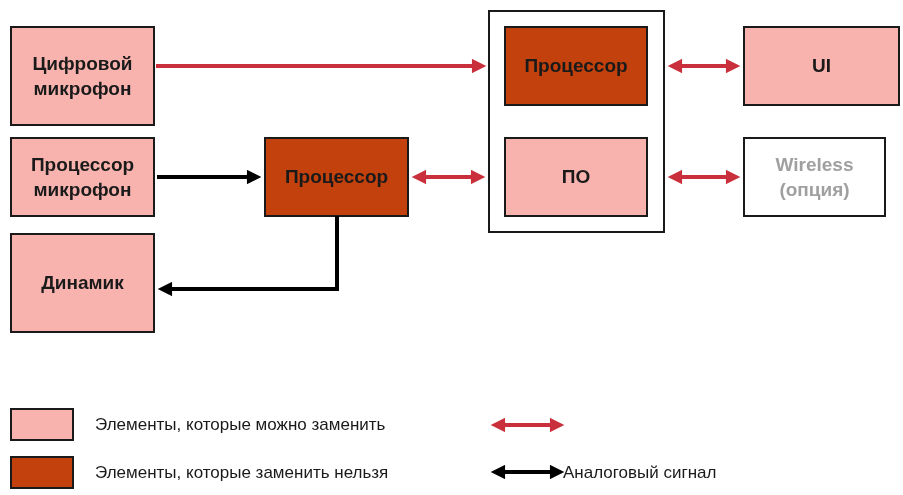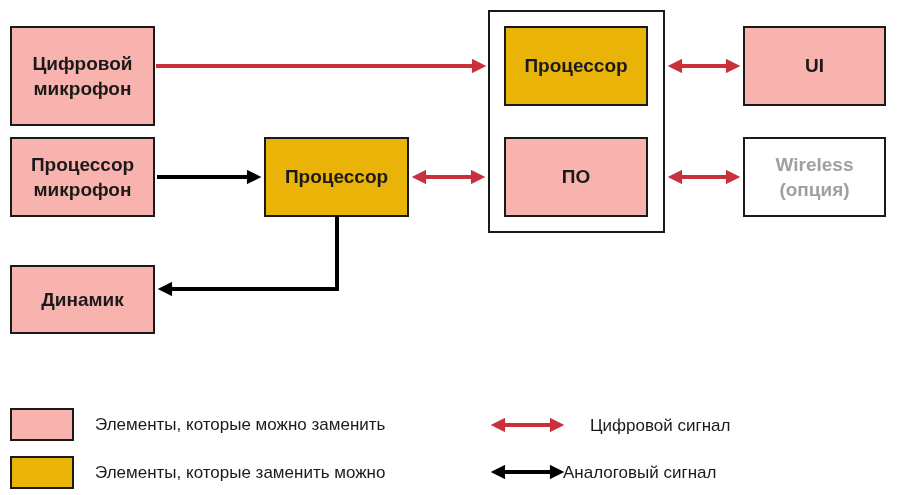--- a/index.html
+++ b/index.html
@@ -19,21 +19,21 @@
     align-items: center;
     justify-content: center;
     text-align: center;
     font-weight: bold;
     font-size: 19px;
     line-height: 1.32;
     color: #1a1a1a;
     padding: 0 10px;
   }
   .pink  { background: #f9b3ae; }
-  .gray  { background: #eab308; }
+  .gray  { background: #c2410c; }
   .white { background: #ffffff; }
   .muted { color: #a0a0a0; align-items: center; }
   .group-frame {
     position: absolute;
     box-sizing: border-box;
     border: 2px solid #1a1a1a;
     background: #ffffff;
   }
   .overlay {
     position: absolute;
@@ -65,51 +65,50 @@
   <div class="group-frame" style="left:488px; top:10px; width:177px; height:223px"></div>
 
   <div class="node pink" style="left:10px; top:26px; width:145px; height:100px">
     <span>Цифровой микрофон</span>
   </div>
 
   <div class="node pink" style="left:10px; top:137px; width:145px; height:80px">
     <span>Процессор микрофон</span>
   </div>
 
-  <div class="node pink" style="left:10px; top:265px; width:145px; height:69px">
+  <div class="node pink" style="left:10px; top:233px; width:145px; height:100px">
     <span>Динамик</span>
   </div>
 
   <div class="node gray" style="left:264px; top:137px; width:145px; height:80px">
     <span>Процессор</span>
   </div>
 
   <div class="node gray" style="left:504px; top:26px; width:144px; height:80px">
     <span>Процессор</span>
   </div>
 
   <div class="node pink" style="left:504px; top:137px; width:144px; height:80px">
     <span>ПО</span>
   </div>
 
-  <div class="node pink" style="left:743px; top:26px; width:143px; height:80px">
+  <div class="node pink" style="left:743px; top:26px; width:157px; height:80px">
     <span>UI</span>
   </div>
 
   <div class="node white muted" style="left:743px; top:137px; width:143px; height:80px">
     <span>Wireless (опция)</span>
   </div>
 
   <div class="legend-swatch pink" style="left:10px; top:408px"></div>
   <div class="legend-label" style="left:95px; top:408px">Элементы, которые можно заменить</div>
 
   <div class="legend-swatch gray" style="left:10px; top:456px"></div>
-  <div class="legend-label" style="left:95px; top:456px">Элементы, которые заменить можно</div>
+  <div class="legend-label" style="left:95px; top:456px">Элементы, которые заменить нельзя</div>
 
-  <div class="legend-label" style="left:590px; top:409px">Цифровой сигнал</div>
   <div class="legend-label" style="left:563px; top:456px">Аналоговый сигнал</div>
 
   <svg class="overlay" width="903" height="495" viewBox="0 0 903 495">
     <defs>
       <marker id="ah-red" viewBox="0 0 10 10" refX="7" refY="5" markerWidth="4.2" markerHeight="3.6" orient="auto-start-reverse">
         <path d="M0,0 L10,5 L0,10 z" fill="#c9303c"></path>
       </marker>
       <marker id="ah-black" viewBox="0 0 10 10" refX="7" refY="5" markerWidth="4.2" markerHeight="3.6" orient="auto-start-reverse">
         <path d="M0,0 L10,5 L0,10 z" fill="#000000"></path>
       </marker>

